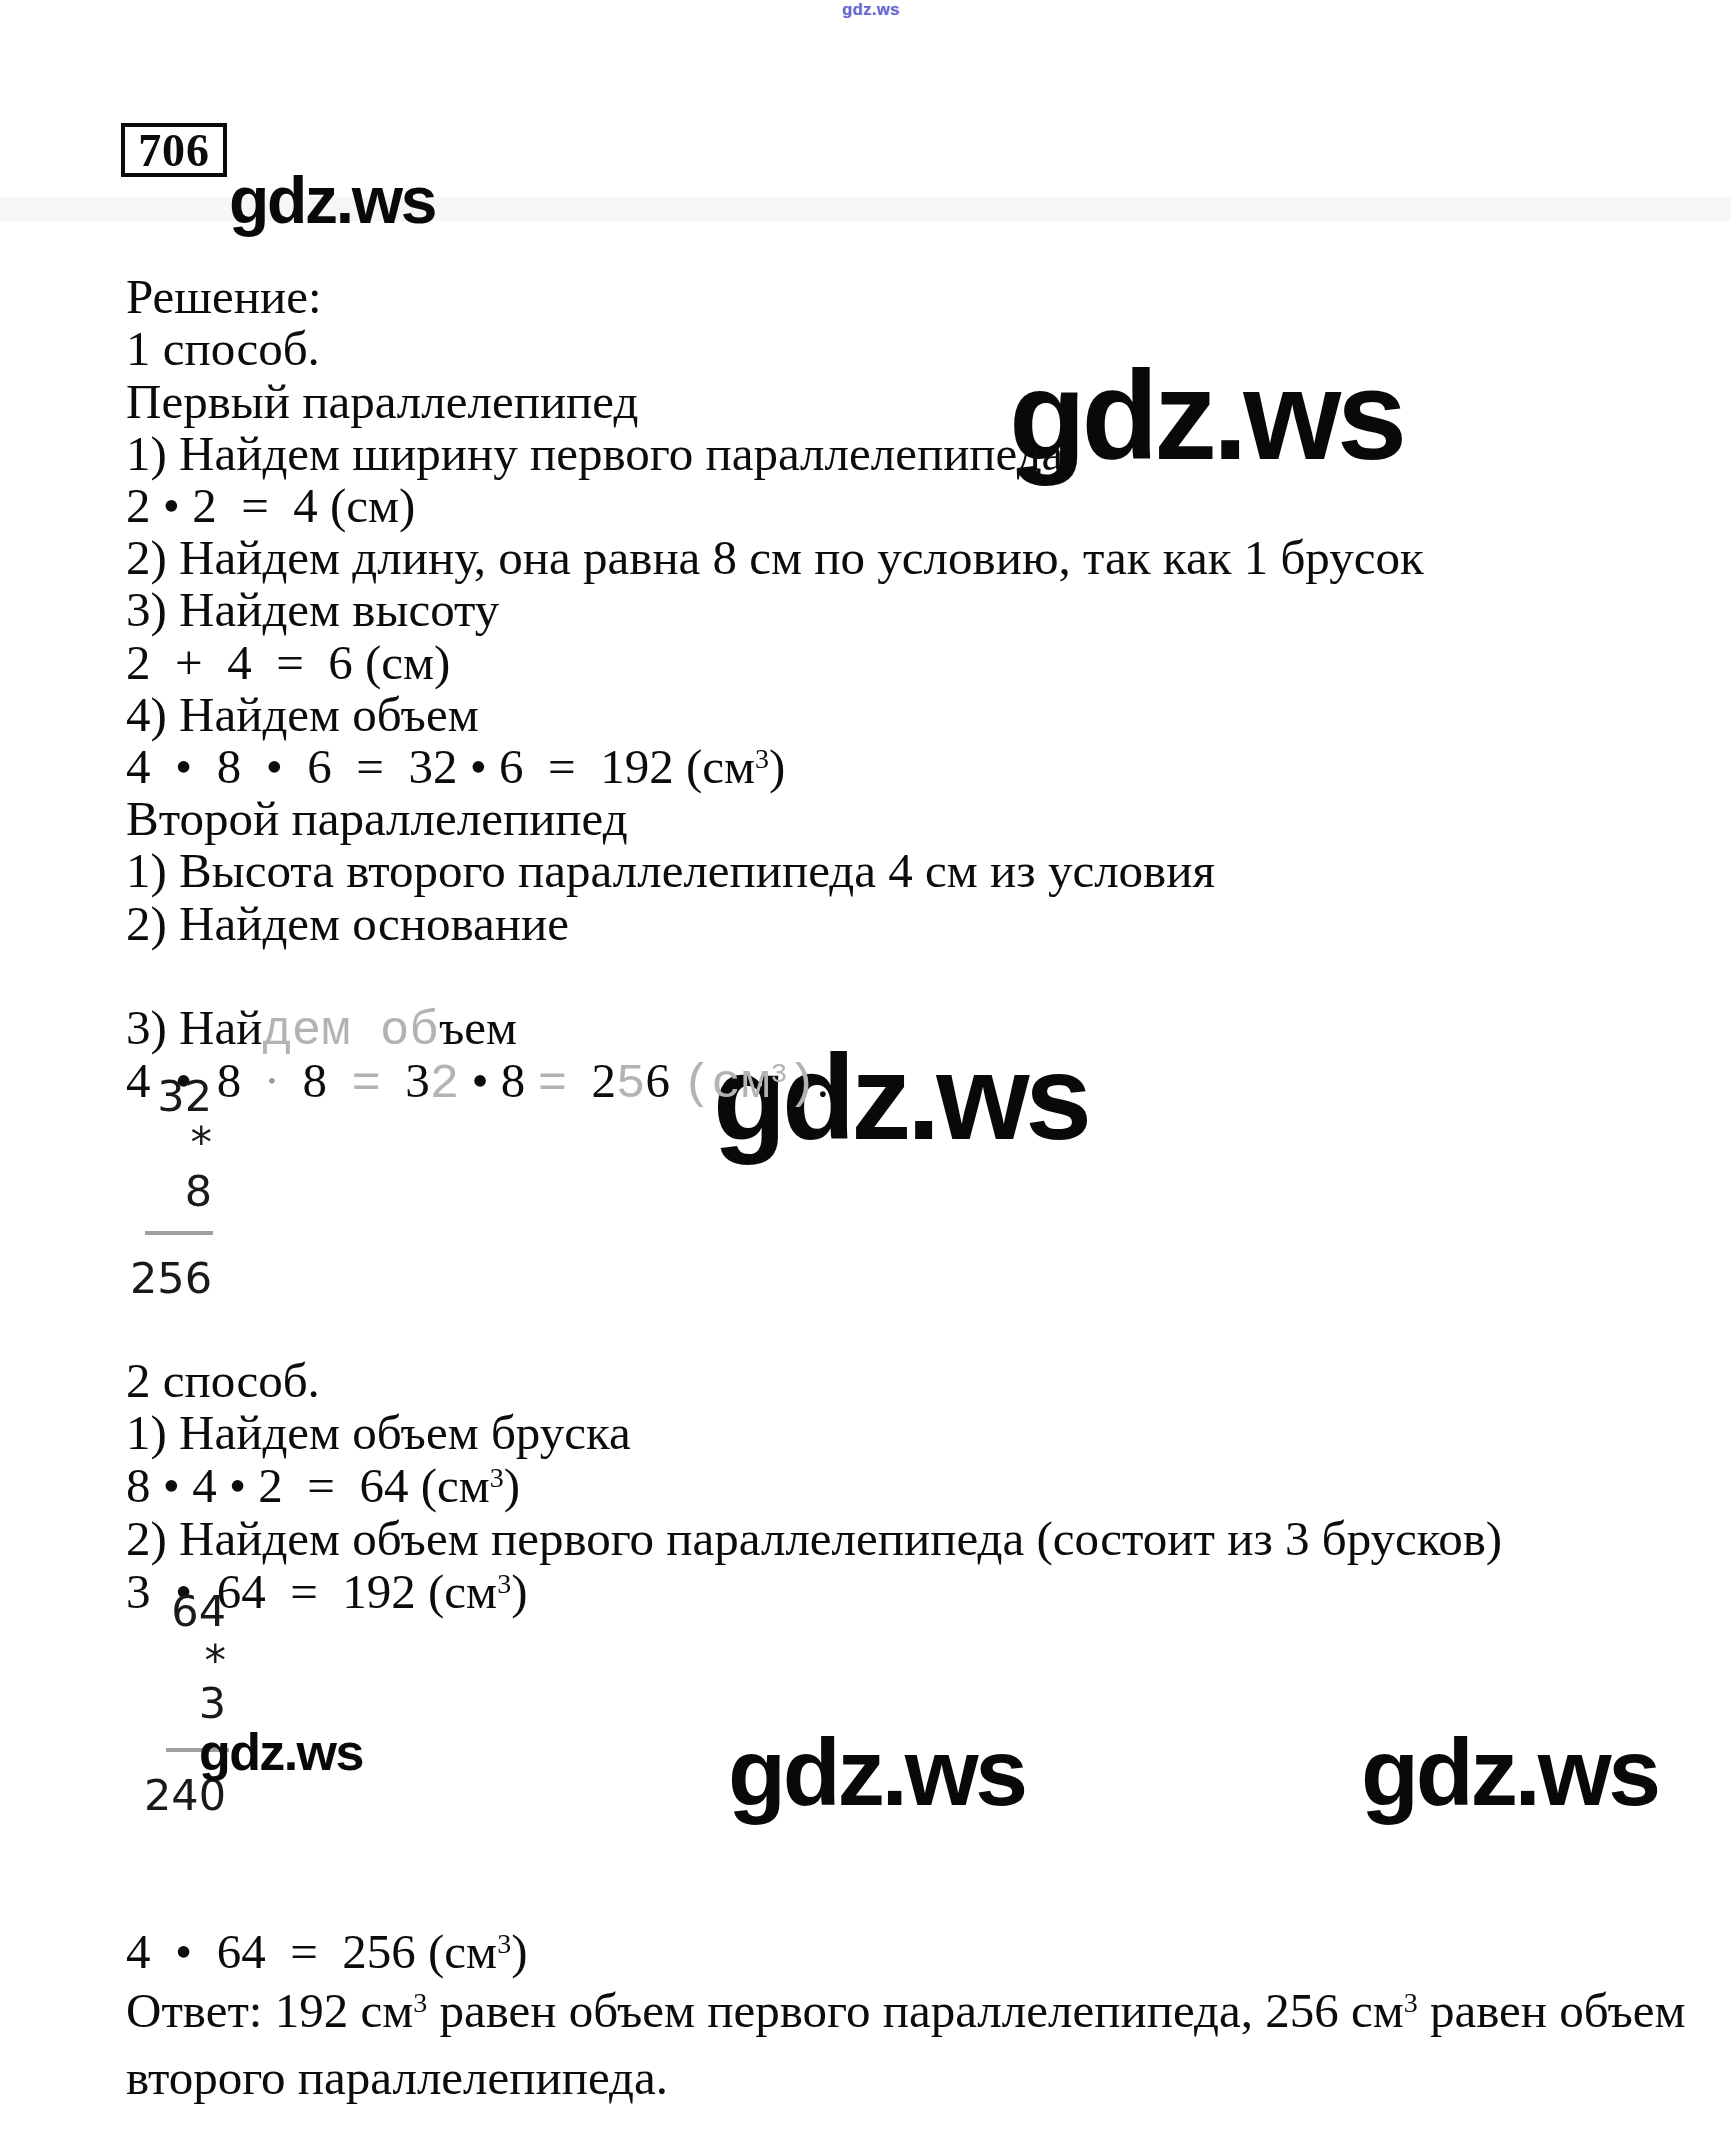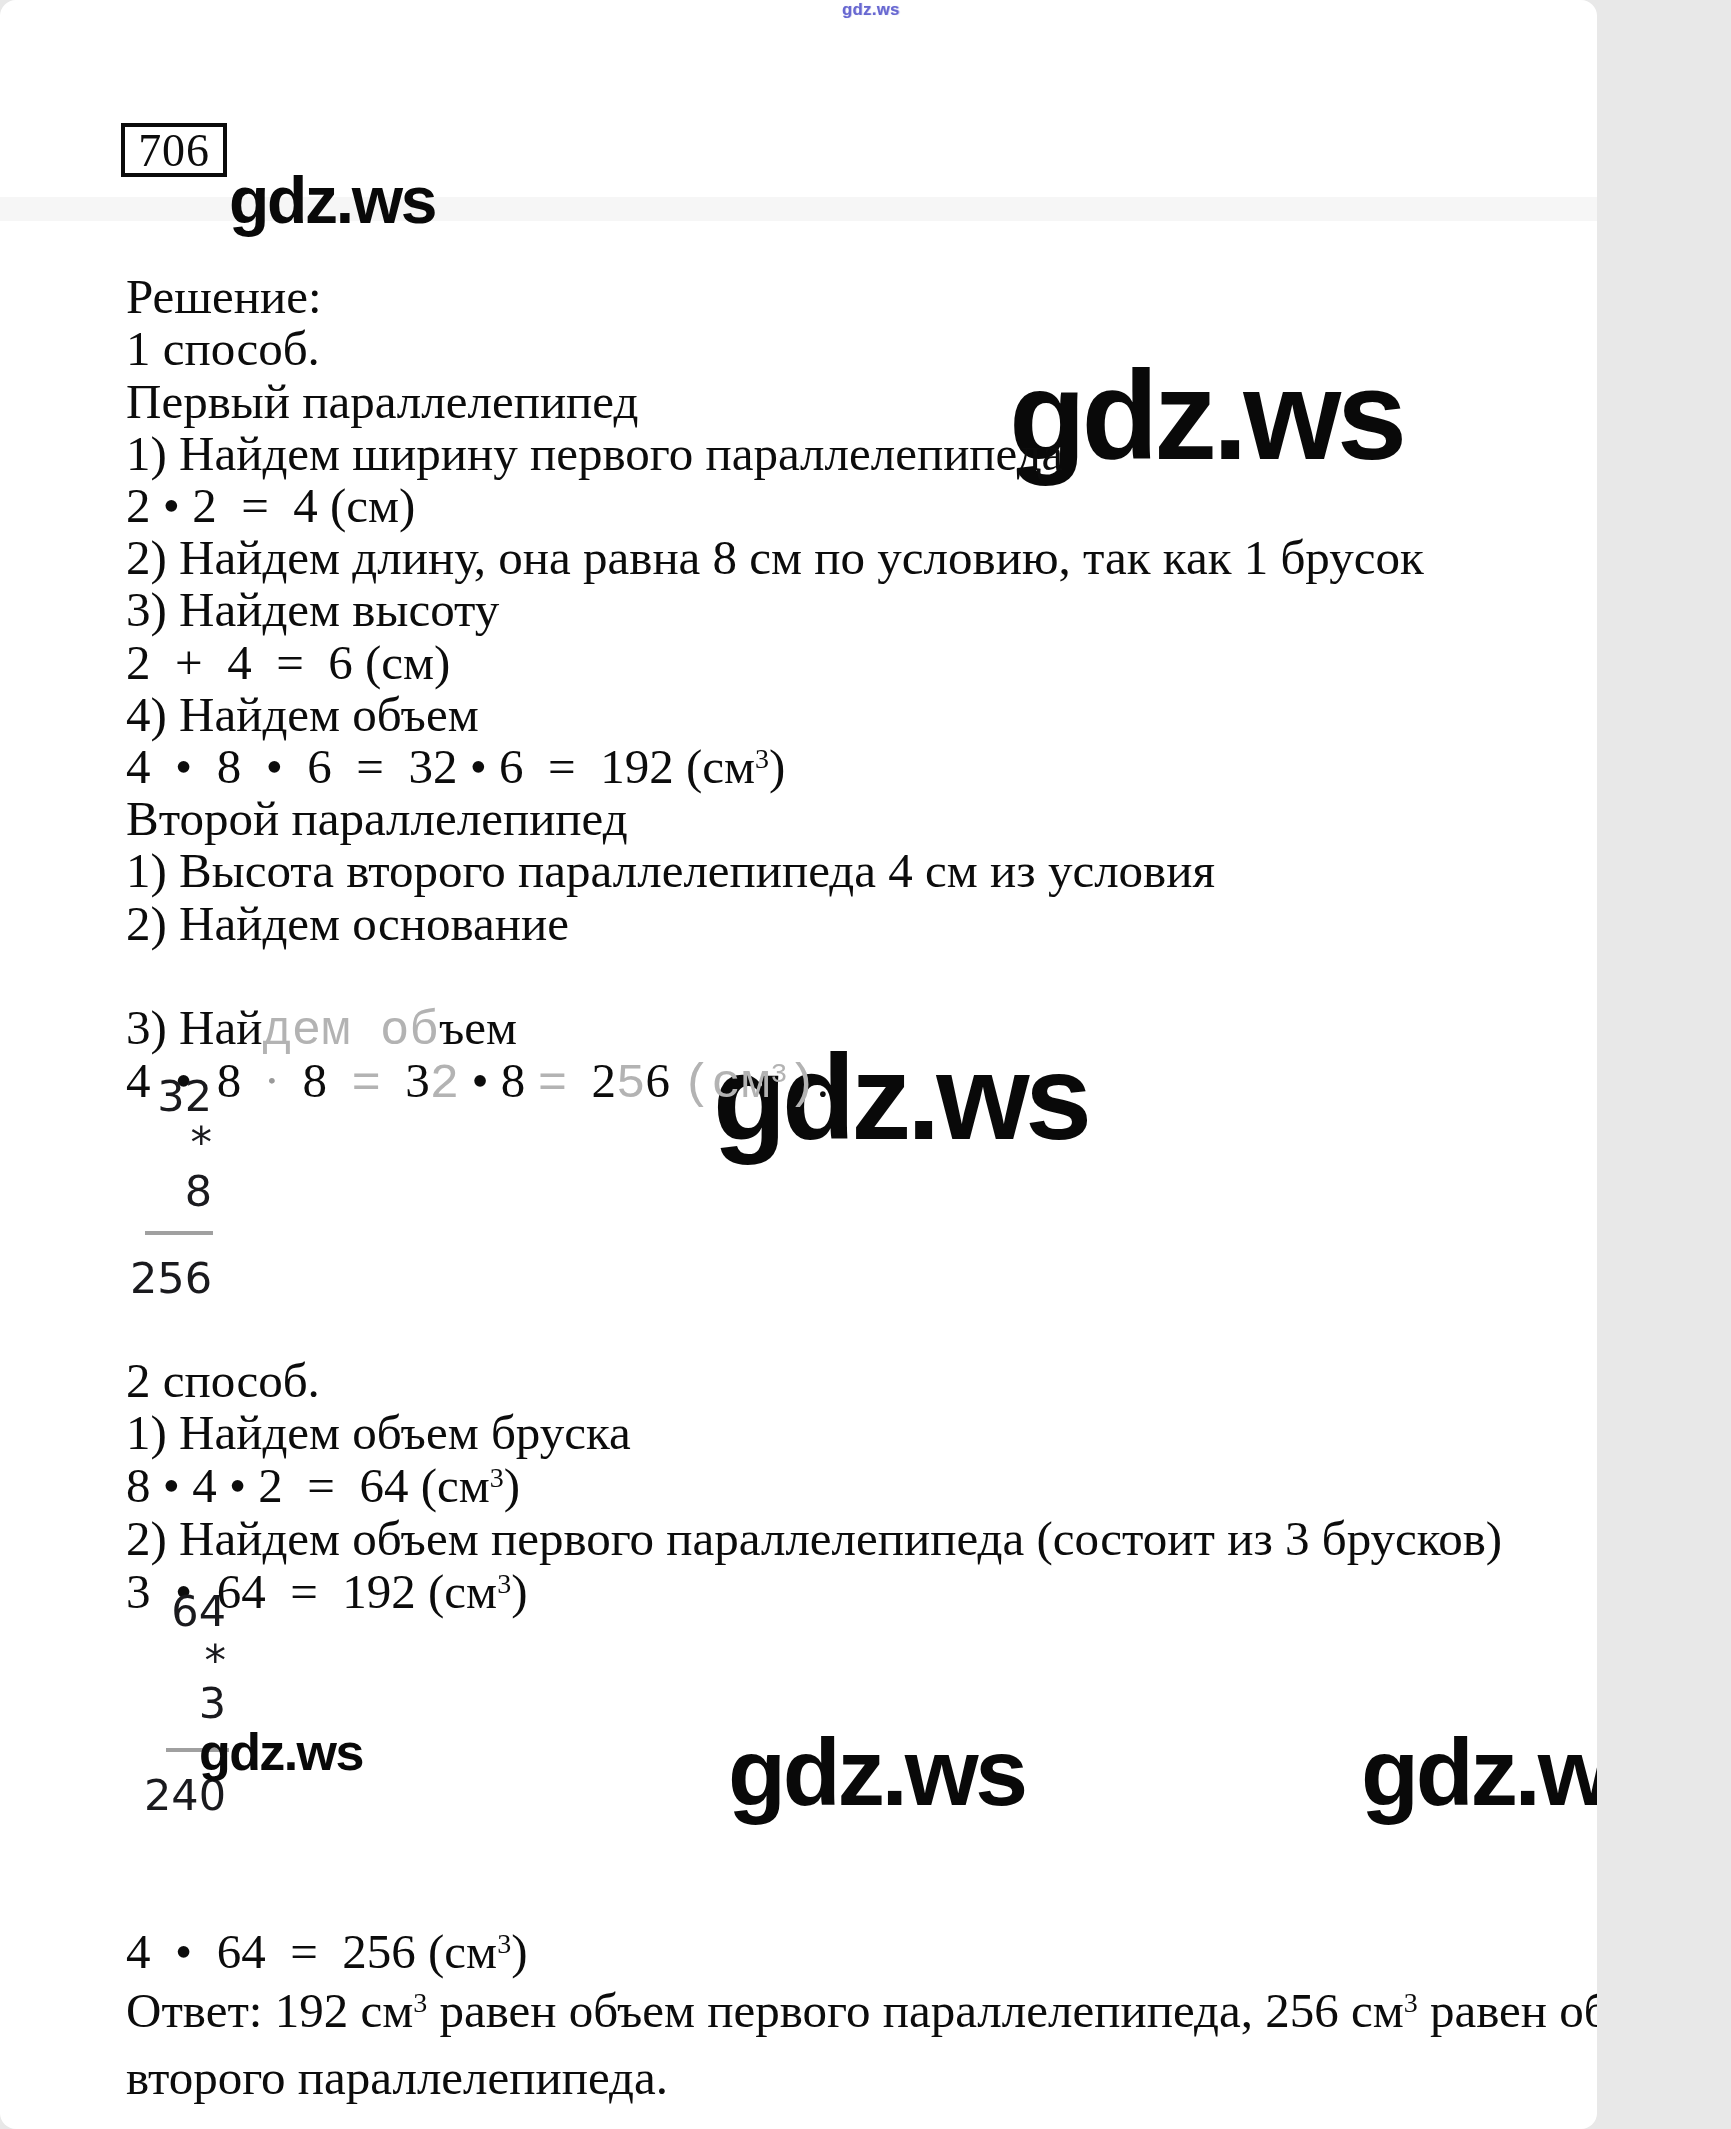--- a/index.html
+++ b/index.html
@@ -1,31 +1,30 @@
 <!DOCTYPE html>
 <html style="font-size:12.6px"><head>
 <meta charset="utf-8">
 <style>
   html,body{margin:0;padding:0;background:#e8e8e8;}
   .page{
     position:relative;
-    width:1597px;height:2129px;
+    width:1731px;height:2129px;
     background:#ffffff;
     overflow:hidden;
     font-family:"Liberation Serif","DejaVu Serif",serif;
     color:#0c0c0c;
-    border-radius:16px;
   }
   .stripe{position:absolute;left:0;top:197px;width:100%;height:24px;background:#f6f6f6;}
   
   .numbox{
     position:absolute;left:121px;top:123px;width:106px;height:54px;
     border:4.7px solid #0a0a0a;box-sizing:border-box;
     display:flex;align-items:center;justify-content:center;
-    font-weight:400;font-size:46px;letter-spacing:0.8px;
+    font-weight:700;font-size:46px;letter-spacing:0.8px;
   }
   
   .t{
     position:absolute;left:126px;
     font-size:49px;line-height:54px;white-space:pre;
   }
   .gray{color:#b3b3b3;font-family:Liberation Mono, monospace;}
   .gray2{color:#9a9a9a;}
   .sup{font-size:28px;position:relative;top:-0.55em;line-height:0;}
   

